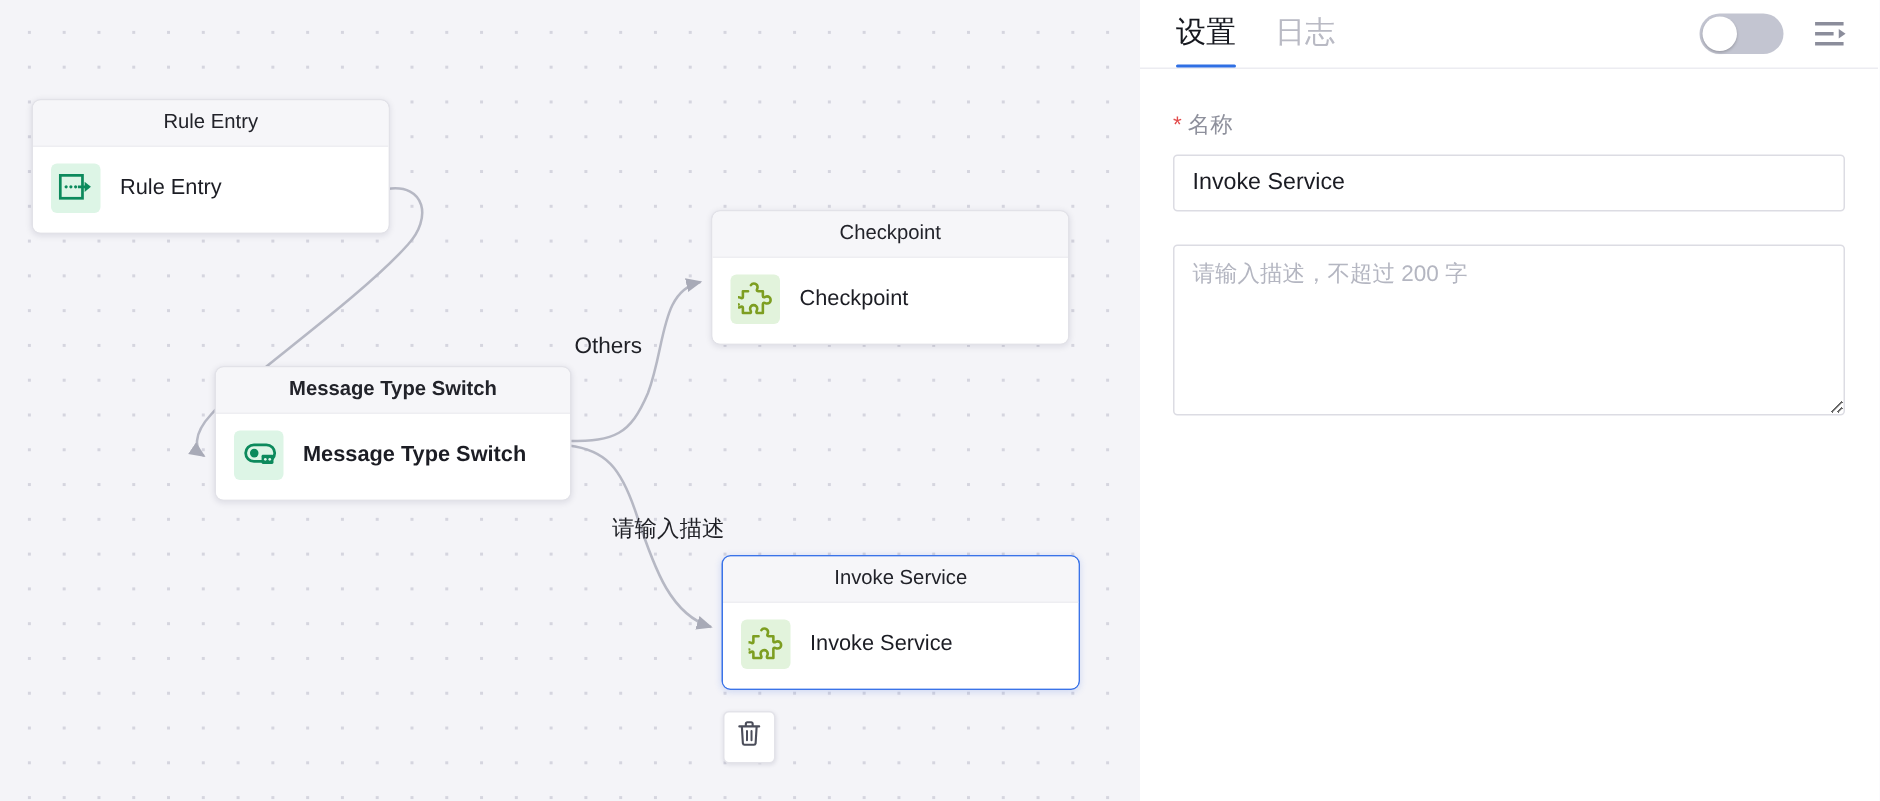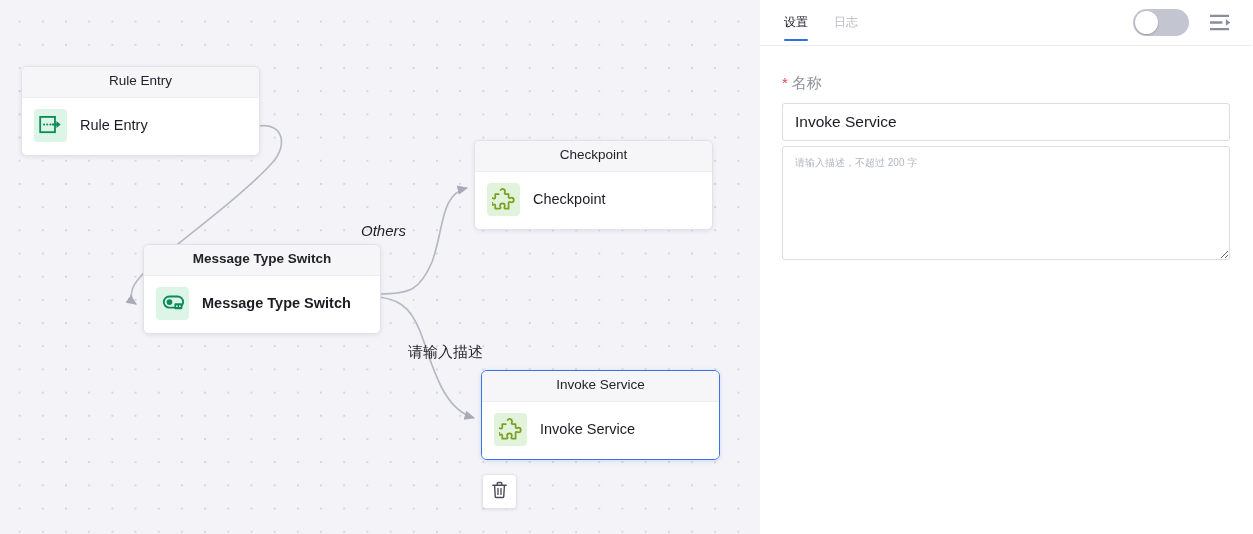--- a/index.html
+++ b/index.html
@@ -86,21 +86,21 @@
   #node-msg-switch   { left: 143px; top: 244px; width: 236px; font-weight: bold; }
   #node-checkpoint   { left: 474px; top: 140px; width: 237px; }
   #node-invoke       { left: 481px; top: 370px; width: 237px; }
 
   .edge-label {
     position: absolute;
     font-size: 15px;
     color: #1f2026;
     white-space: nowrap;
   }
-  #edge-label-others  { left: 361px; top: 222px; font-style: italic; }
+  #edge-label-others  { left: 383px; top: 222px; }
   #edge-label-invoke  { left: 408px; top: 343px; }
 
   #delete-button {
     position: absolute;
     left: 482px;
     top: 474px;
     width: 33px;
     height: 33px;
     background: #ffffff;
     border: 1px solid #e3e3e9;
@@ -153,21 +153,21 @@
   #panel-header {
     position: relative;
     height: 45px;
     border-bottom: 1px solid #ececf1;
     display: flex;
     align-items: center;
     padding: 0 20px 0 24px;
   }
   .tab {
     position: relative;
-    font-size: 12px;
+    font-size: 20px;
     color: #b9bac4;
     padding: 11px 0 12px 0;
     margin-right: 26px;
     cursor: pointer;
     line-height: 1;
   }
   .tab.active { color: #16181f; }
   .tab.active::after {
     content: "";
     position: absolute;
@@ -200,21 +200,21 @@
     background: #ffffff;
     box-shadow: 0 1px 2px rgba(0,0,0,.22);
   }
   #panel-menu-icon { cursor: pointer; display:flex; }
 
   #panel-body {
     flex: 1;
     padding: 28px 22px 0 22px;
     box-sizing: border-box;
   }
-  .field { margin-bottom: 5px; }
+  .field { margin-bottom: 22px; }
   .field-label {
     font-size: 15px;
     color: #8e909c;
     margin-bottom: 10px;
     display: block;
   }
   .req-star { color: #e24a4a; margin-right: 4px; }
   #name-input {
     width: 100%;
     box-sizing: border-box;
@@ -228,21 +228,21 @@
     outline: none;
     background: #fff;
   }
   #desc-input {
     width: 100%;
     box-sizing: border-box;
     height: 114px;
     border: 1px solid #dcdce3;
     border-radius: 3px;
     padding: 9px 12px;
-    font-size: 10px;
+    font-size: 15px;
     color: #1b1c23;
     font-family: "Liberation Sans", sans-serif;
     outline: none;
     resize: vertical;
     background: #fff;
   }
   #desc-input::placeholder { color: #b4b6c1; }
   #name-input::placeholder { color: #b4b6c1; }
 </style>
 </head>

